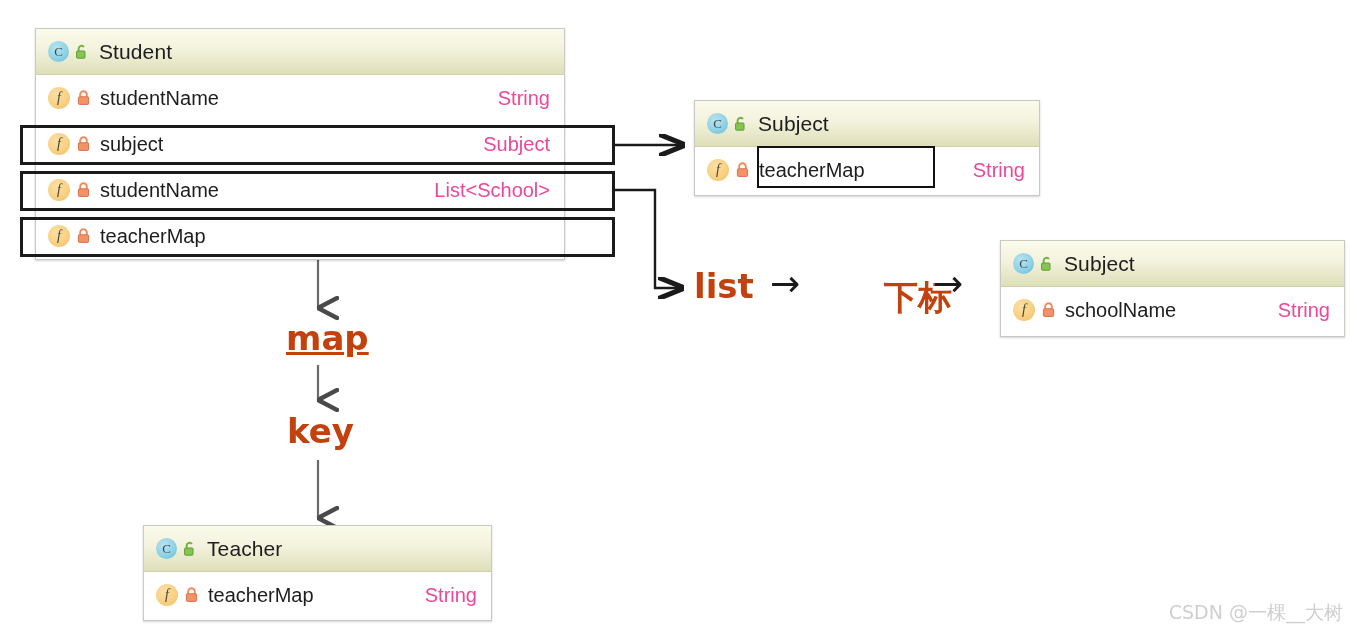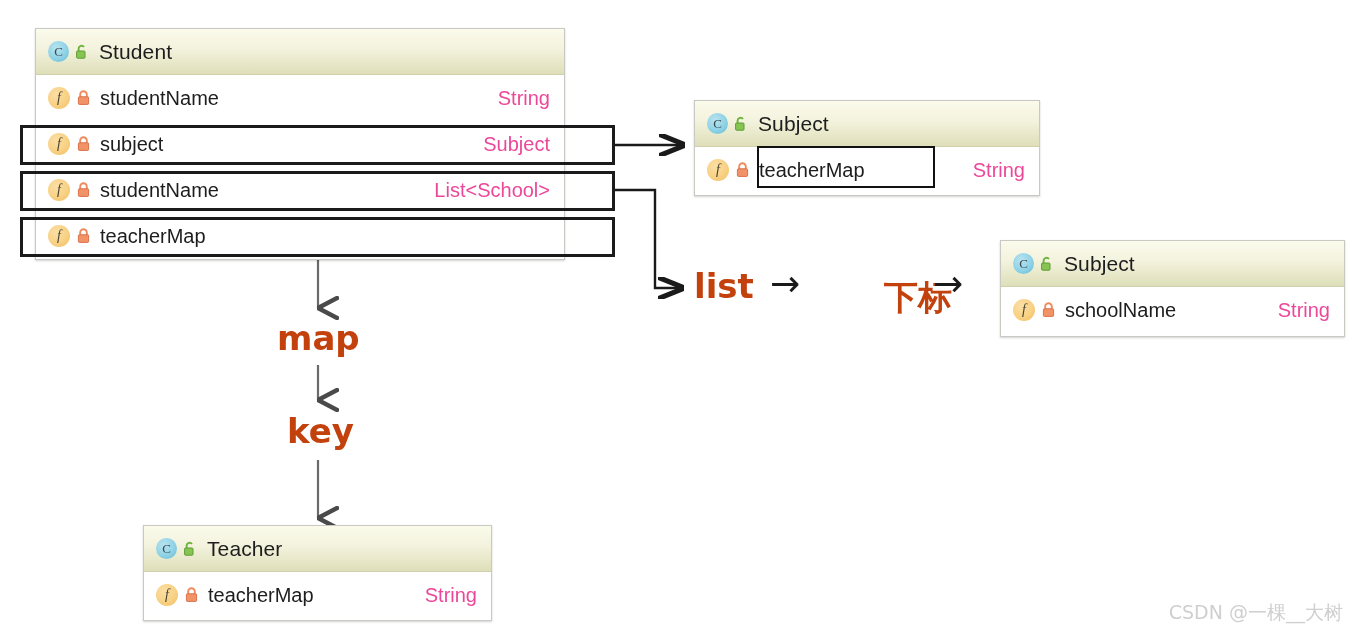--- a/index.html
+++ b/index.html
@@ -327,18 +327,18 @@
       <span class="uml-field-name">teacherMap</span>
       <span class="uml-field-type">String</span>
     </div>
   </div>
 
   <div class="anno" style="left:694px; top:266px;">list</div>
   <div class="anno-sm" style="left:770px; top:263px;">→</div>
   <div class="anno" style="left:840px; top:275px; font-weight:bold;margin-left:44px;">下标</div>
   <div class="anno-sm" style="left:933px; top:263px;">→</div>
 
-  <div class="anno" style="left:277px; top:318px;">map</div>
+  <div class="anno" style="left:286px; top:318px;text-decoration:underline;">map</div>
   <div class="anno" style="left:287px; top:411px;">key</div>
 
   <div class="watermark">CSDN @一棵__大树</div>
 
 </div>
 
 </body></html>

